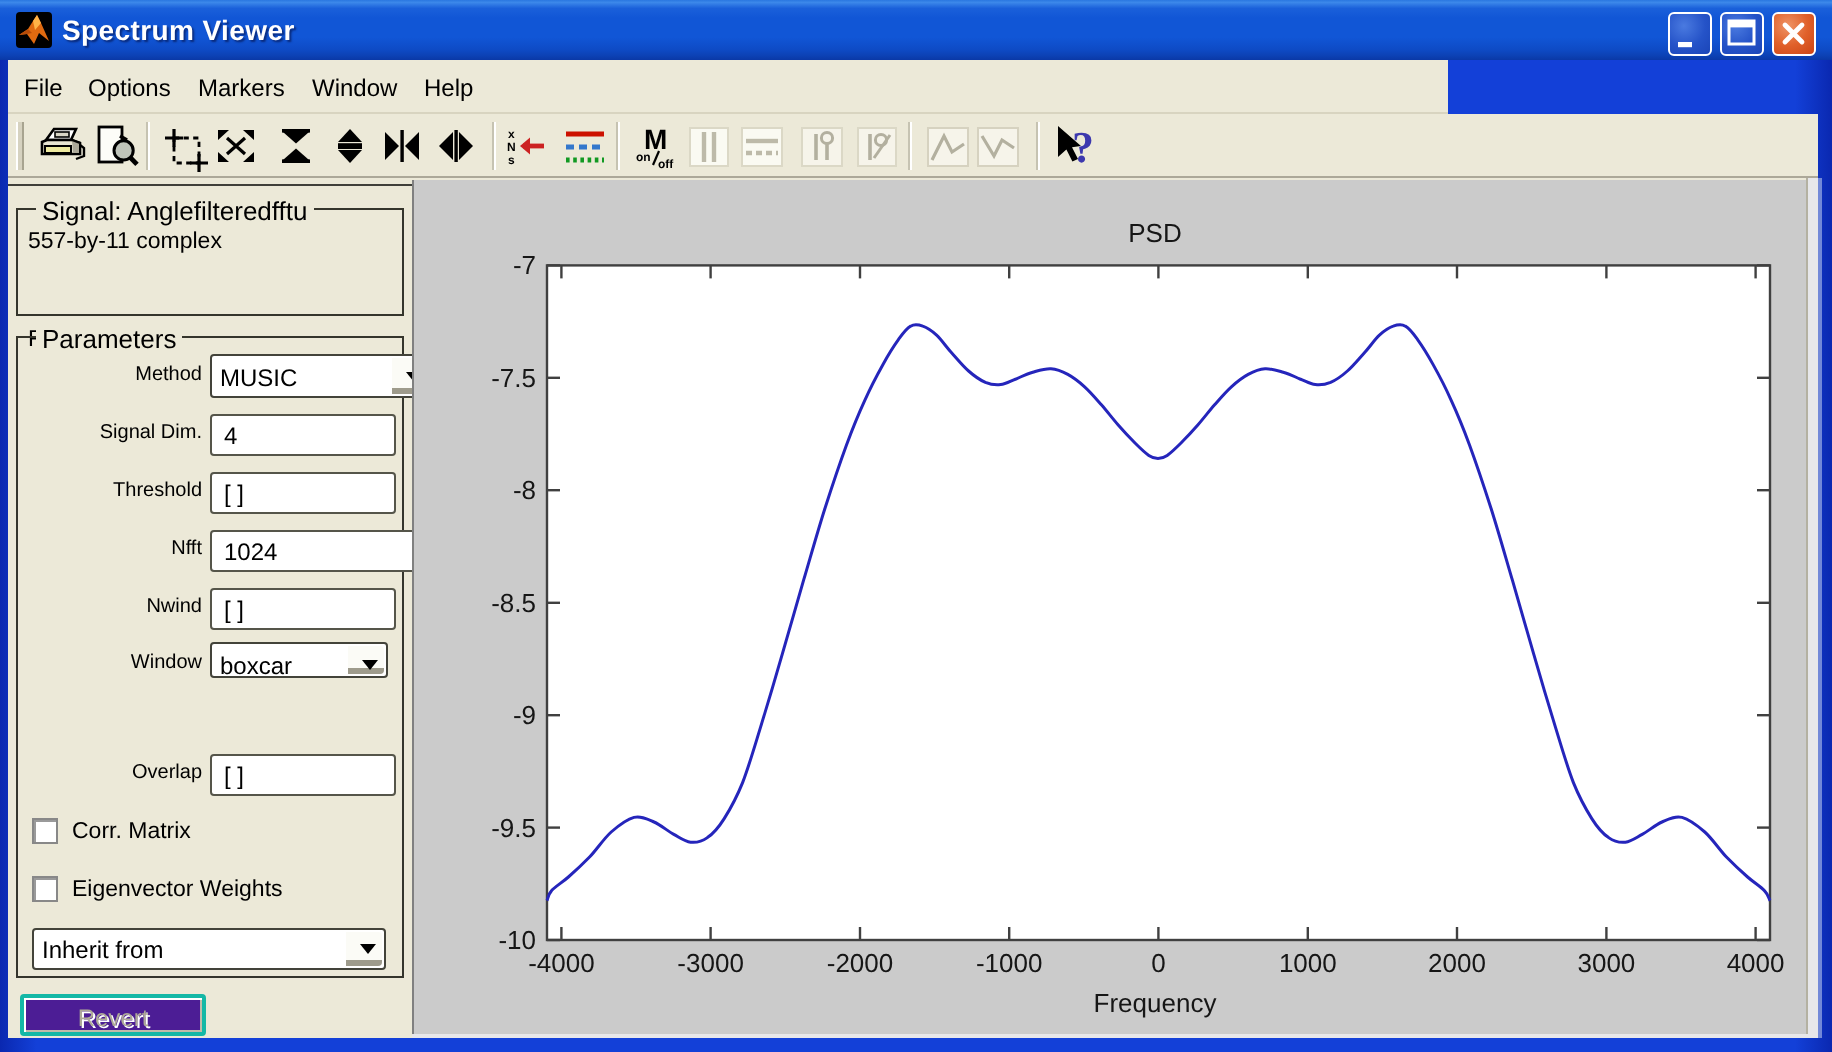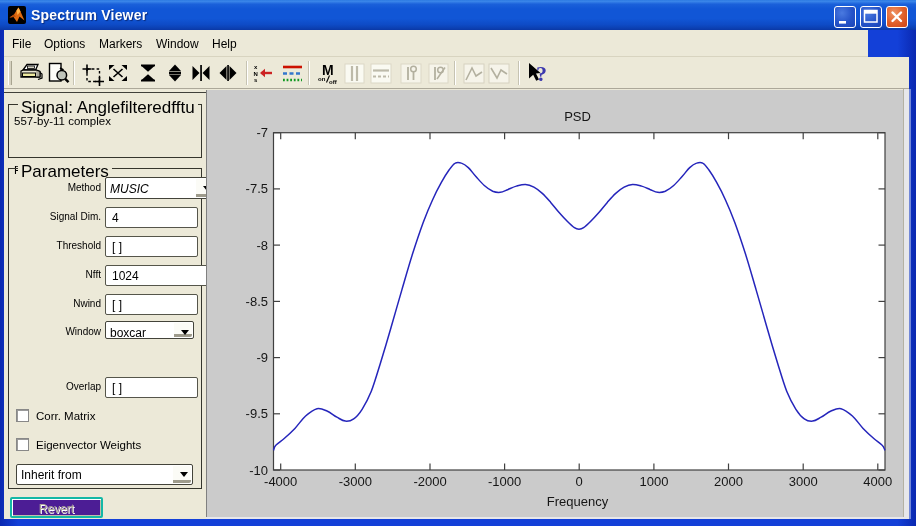--- a/index.html
+++ b/index.html
@@ -7,29 +7,29 @@
 #bstrip{position:absolute;left:206px;top:517px;width:703px;height:2px;background:#e7e7ea;}
 #ptop{position:absolute;left:4px;top:92px;width:202px;height:1px;background:#40403a;}
 #titlebar{position:absolute;left:0;top:0;width:916px;height:30px;
  background:linear-gradient(180deg,#2a77e0 0%,#3c88ea 4%,#1a60da 14%,#1156d6 30%,#1156d6 62%,#0e4bc6 82%,#0c41b4 93%,#0a38a6 100%);}
 .ttxt{position:absolute;left:31px;top:7px;color:#fff;font-size:14px;font-weight:bold;letter-spacing:0.2px;text-shadow:1px 1px 1px rgba(0,0,40,.5);}
 #mlicon{position:absolute;left:8px;top:6px;width:18px;height:18px;background:#000;border-radius:2px;}
 .wbtn{position:absolute;top:6px;width:22px;height:22px;border-radius:3px;border:1px solid #fff;}
 #bmin{left:834px;background:radial-gradient(circle at 35% 30%,#4a7ae0,#2553c8 55%,#1a45b8);}
 #bmax{left:860px;background:radial-gradient(circle at 35% 30%,#4a7ae0,#2553c8 55%,#1a45b8);}
 #bclose{left:886px;background:radial-gradient(circle at 35% 30%,#ef9466,#e0602a 52%,#cc4414);}
-#menubar{position:absolute;left:4px;top:30px;width:864px;height:27px;background:#ece9d8;border-bottom:1px solid #d8d4c0;}
+#menubar{position:absolute;left:4px;top:30px;width:720px;height:27px;background:#ece9d8;border-bottom:1px solid #d8d4c0;}
 .mi{position:absolute;top:7px;font-size:12px;color:#000;}
 #toolbar{position:absolute;left:4px;top:57px;width:905px;height:32px;background:#ece9d8;border-bottom:1px solid #aca899;}
 .tsep{position:absolute;top:4px;height:24px;width:2px;border-left:1px solid #c6c3b2;border-right:1px solid #fff;}
 .grip{position:absolute;top:4px;height:24px;width:4px;border-left:1px solid #fff;background:#d6d2c0;border-right:1px solid #a8a490;}
 #content{position:absolute;left:4px;top:89px;width:905px;height:430px;background:#ece9d8;}
 #figure{position:absolute;left:202px;top:1px;width:697px;height:427px;background:#cbcbcb;border-left:1px solid #808080;overflow:hidden;}
 .gbox{position:absolute;border:1px solid #35352c;}
-.glabel{position:absolute;top:-7px;left:9px;background:#ece9d8;padding:0 3px;font-size:17px;color:#000;}
+.glabel{position:absolute;top:-7px;left:9px;background:#ece9d8;padding:0 3px;font-size:13px;color:#000;}
 .ptext{position:absolute;font-size:11.5px;color:#000;}
 .plabel{position:absolute;font-size:10px;color:#000;text-align:right;width:96px;}
 .input{position:absolute;background:#fff;border:1px solid #55554a;border-radius:2px;font-size:12px;padding:3px 0 0 6px;color:#000;}
 .combo{position:absolute;background:#fff;border:1px solid #43433a;border-radius:2px;font-size:12px;color:#000;}
 .cface{position:absolute;right:1px;top:1px;bottom:1px;width:18px;background:#fbfbf6;border-bottom:3px solid #9e9b8c;border-radius:0 2px 2px 0;}
 .arr{position:absolute;right:4.5px;top:8px;width:0;height:0;border-left:4px solid transparent;border-right:4px solid transparent;border-top:5px solid #000;}
 .chk{position:absolute;width:13px;height:13px;background:#fff;border:1px solid #888;box-shadow:inset 1px 1px 0 #9a9a9a;}
 .btn{position:absolute;width:93px;height:21px;background:#4c1d95;border:2px solid #14b8a6;border-radius:2px;box-shadow:inset 1px 1px 0 #fff, inset -1px -1px 0 #c0bcaa;color:#aeaa98;font-size:12px;text-align:center;padding-top:3px;text-shadow:1px 1px 0 #fff;}
 #figure svg text{font-family:"Liberation Sans",sans-serif;font-size:13px;fill:#161616;}
 </style></head><body>
@@ -168,21 +168,21 @@
  <div id="content">
   <div class="gbox" style="left:4px;top:15px;width:194px;height:54px;">
     <div class="glabel">Signal: Anglefilteredfftu</div>
     <div class="ptext" style="left:5px;top:10px;">557-by-11 complex</div>
     <div class="ptext" style="left:5px;top:31px;margin-top:28px;">Fs = 8192</div>
   </div>
   <div class="gbox" style="left:4px;top:79px;width:194px;height:321px;">
     <div class="glabel">Parameters</div>
   </div>
   <div class="plabel" style="left:1px;top:93px;">Method</div>
-  <div class="combo" style="left:101px;top:88px;width:111px;height:22px;font-style:italic;">
+  <div class="combo" style="left:101px;top:88px;width:111px;height:22px;">
         <span style="position:absolute;left:4px;top:4px;">MUSIC</span>
         <span class="cface"></span>
         <span class="arr"></span>
       </div>
   <div class="plabel" style="left:1px;top:122px;">Signal Dim.</div>
   <div class="input" style="left:101px;top:118px;width:93px;height:21px;">4</div>
   <div class="plabel" style="left:1px;top:151px;">Threshold</div>
   <div class="input" style="left:101px;top:147px;width:93px;height:21px;">[ ]</div>
   <div class="plabel" style="left:1px;top:180px;">Nfft</div>
   <div class="input" style="left:101px;top:176px;width:116px;height:21px;">1024</div>

